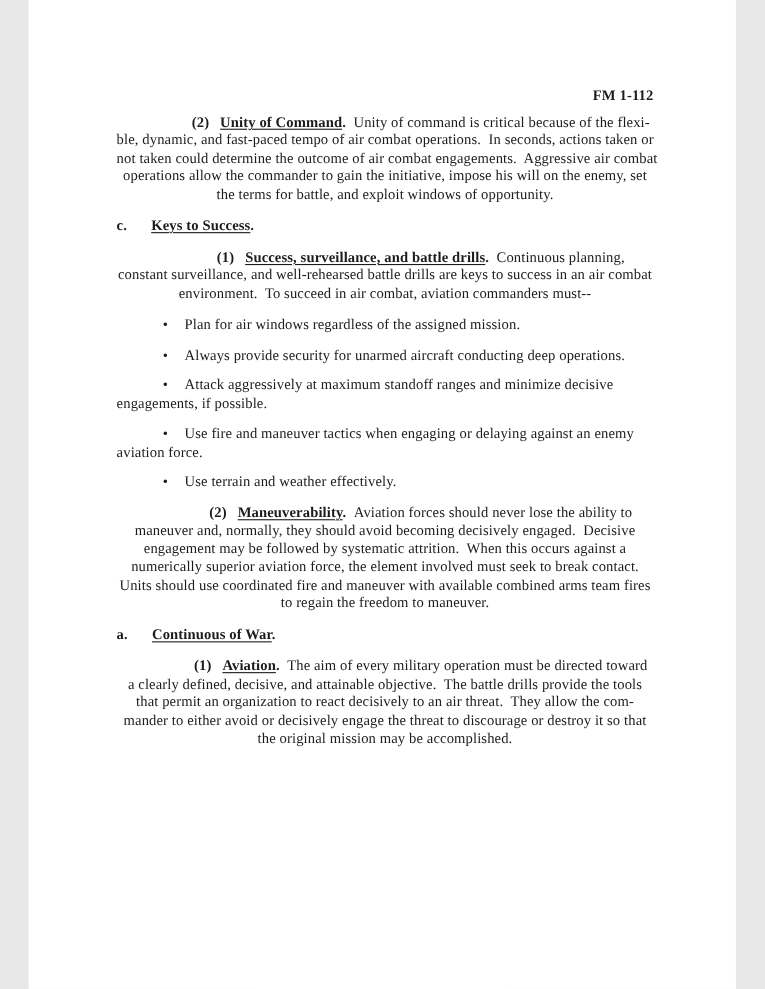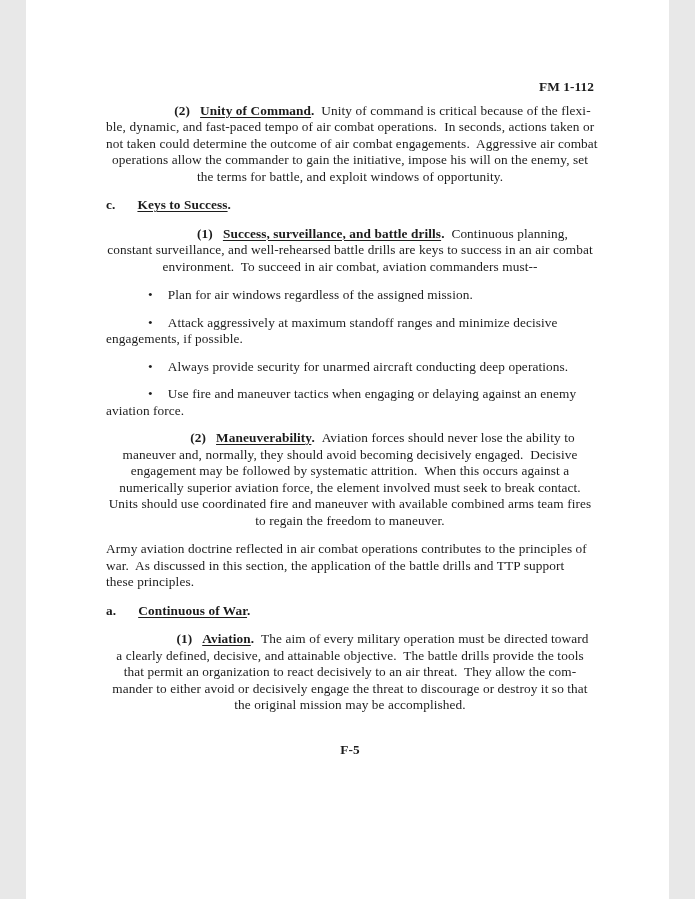--- a/index.html
+++ b/index.html
@@ -48,44 +48,41 @@
 the terms for battle, and exploit windows of opportunity.</span></p>
 
   <p class="para subhead"><span class="b">c.</span><span class="tab t22"></span><span class="b u">Keys to Success</span><span class="b">.</span></p>
 
   <p class="para p-ind"><span class="b">(1)</span><span class="tab t10"></span><span class="b u">Success, surveillance, and battle drills</span><span class="b pre">.  </span><span class="pre">Continuous planning,
 constant surveillance, and well-rehearsed battle drills are keys to success in an air combat
 environment.  To succeed in air combat, aviation commanders must--</span></p>
 
   <p class="para bullet-item bullet"><span>•</span><span class="tab t15"></span><span class="pre">Plan for air windows regardless of the assigned mission.</span></p>
 
+  <p class="para bullet-item bullet"><span>•</span><span class="tab t15"></span><span class="pre">Always provide security for unarmed aircraft conducting deep operations.</span></p>
+
   <p class="para bullet-item bullet"><span>•</span><span class="tab t15"></span><span class="pre">Attack aggressively at maximum standoff ranges and minimize decisive
 engagements, if possible.</span></p>
-
-  <p class="para bullet-item bullet"><span>•</span><span class="tab t15"></span><span class="pre">Always provide security for unarmed aircraft conducting deep operations.</span></p>
 
   <p class="para bullet-item bullet"><span>•</span><span class="tab t15"></span><span class="pre">Use fire and maneuver tactics when engaging or delaying against an enemy
 aviation force.</span></p>
 
+  <p class="para bullet-item bullet"><span>•</span><span class="tab t15"></span><span class="pre">Use terrain and weather effectively.</span></p>
 
   <p class="para p-ind"><span class="b">(2)</span><span class="tab t10"></span><span class="b u">Maneuverability</span><span class="b pre">.  </span><span class="pre">Aviation forces should never lose the ability to
 maneuver and, normally, they should avoid becoming decisively engaged.  Decisive
 engagement may be followed by systematic attrition.  When this occurs against a
 numerically superior aviation force, the element involved must seek to break contact.
 Units should use coordinated fire and maneuver with available combined arms team fires
 to regain the freedom to maneuver.</span></p>
 
 
-  <p class="para"><span class="pre">Army aviation doctrine reflected in air combat operations contributes to the principles of
-war.  As discussed in this section, the application of the battle drills and TTP support
-these principles.</span></p>
 
   <p class="para subhead"><span class="b">a.</span><span class="tab t22"></span><span class="b u">Continuous of War</span><span class="b">.</span></p>
 
   <p class="para p-ind"><span class="b">(1)</span><span class="tab t10"></span><span class="b u">Aviation</span><span class="b pre">.  </span><span class="pre">The aim of every military operation must be directed toward
 a clearly defined, decisive, and attainable objective.  The battle drills provide the tools
 that permit an organization to react decisively to an air threat.  They allow the com-
 mander to either avoid or decisively engage the threat to discourage or destroy it so that
 the original mission may be accomplished.</span></p>
 
-  <div class="doc-footer"><span>F-5</span></div>
 
 </div>
 
 </body></html>

